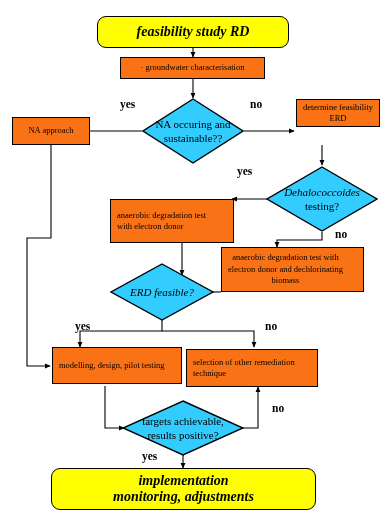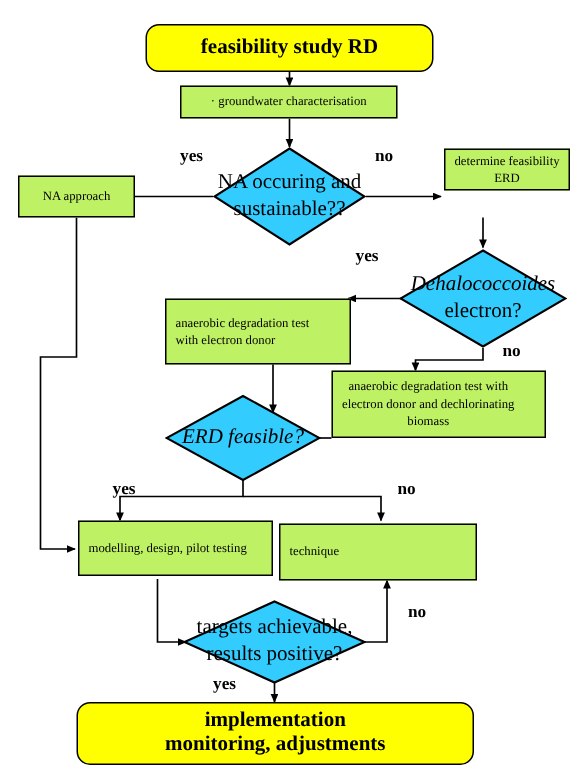--- a/index.html
+++ b/index.html
@@ -26,24 +26,25 @@
     z-index: 3;
   }
   
   .terminator {
     background: #ffff00;
     border: 1.5px solid #000000;
     border-radius: 9px;
     font-weight: bold;
     font-size: 14px;
     line-height: 1.15;
+    font-style: italic;
   }
   
   .process {
-    background: #bef264;
+    background: #f97316;
     border: 1px solid #000000;
     font-size: 8.5px;
     line-height: 1.35;
   }
   .process.left-text {
     justify-content: flex-start;
     padding-left: 6px;
     text-align: left;
   }
   
@@ -60,21 +61,21 @@
   .decision .dlabel {
     position: absolute;
     left: 0;
     top: 0;
     width: 100%;
     height: 100%;
     display: flex;
     align-items: center;
     justify-content: center;
     text-align: center;
-    font-size: 14px;
+    font-size: 11px;
     line-height: 1.3;
     color: #000000;
     pointer-events: none;
   }
   .italic { font-style: italic; }
   
   .branch-label {
     position: absolute;
     font-weight: bold;
     font-size: 11.5px;
@@ -164,21 +165,21 @@
     <span>determine feasibility ERD</span>
   </div>
 
   <div class="decision" style="left:266px; top:166px; width:112px; height:66px;">
     <svg width="112" height="66" viewBox="0 0 112 66">
       <polygon points="56,1 111,33 56,65 1,33" fill="#33ccff" stroke="#000000" stroke-width="1.4"></polygon>
     </svg>
     <div class="dlabel">
       <div>
         <div class="italic">Dehalococcoides</div>
-        <div>electron?</div>
+        <div>testing?</div>
       </div>
     </div>
   </div>
 
   <div class="node process left-text" style="left:110px; top:179px; width:124px; height:44px;margin-top:20px;">
     <div>
       <div>anaerobic degradation test</div>
       <div>with electron donor</div>
     </div>
   </div>
@@ -199,20 +200,21 @@
       <span class="italic">ERD feasible?</span>
     </div>
   </div>
 
   <div class="node process left-text" style="left:52px; top:347px; width:130px; height:37px;">
     <span>modelling, design, pilot testing</span>
   </div>
 
   <div class="node process left-text" style="left:186px; top:349px; width:132px; height:38px;">
     <div>
+      <div>selection of other remediation</div>
       <div> technique</div>
     </div>
   </div>
 
   <div class="decision" style="left:122px; top:400px; width:122px; height:56px;">
     <svg width="122" height="56" viewBox="0 0 122 56">
       <polygon points="61,1 121,28 61,55 1,28" fill="#33ccff" stroke="#000000" stroke-width="1.4"></polygon>
     </svg>
     <div class="dlabel">
       <div>

